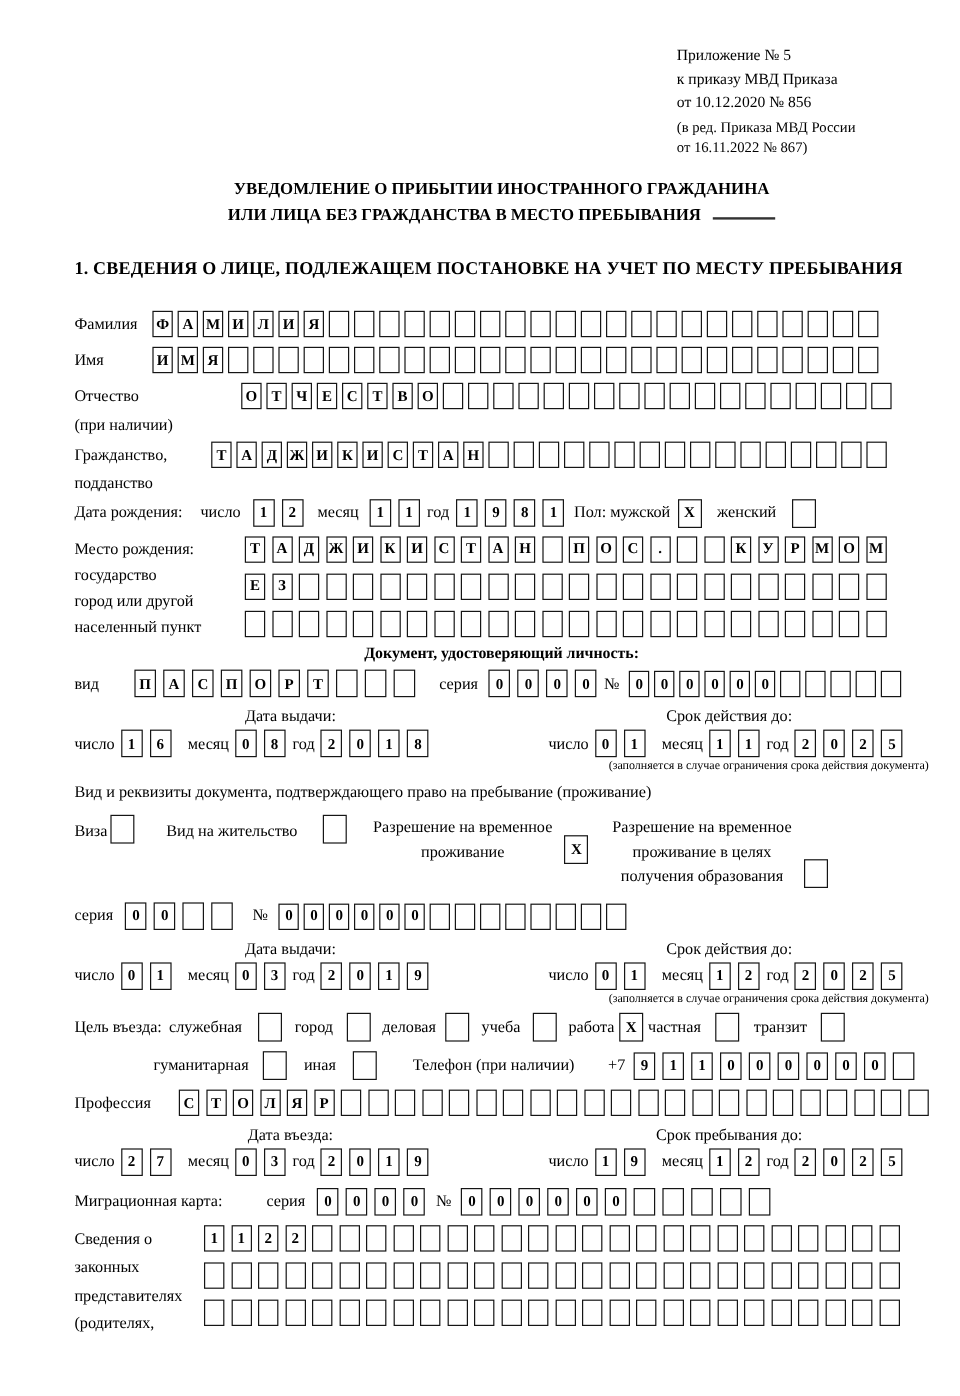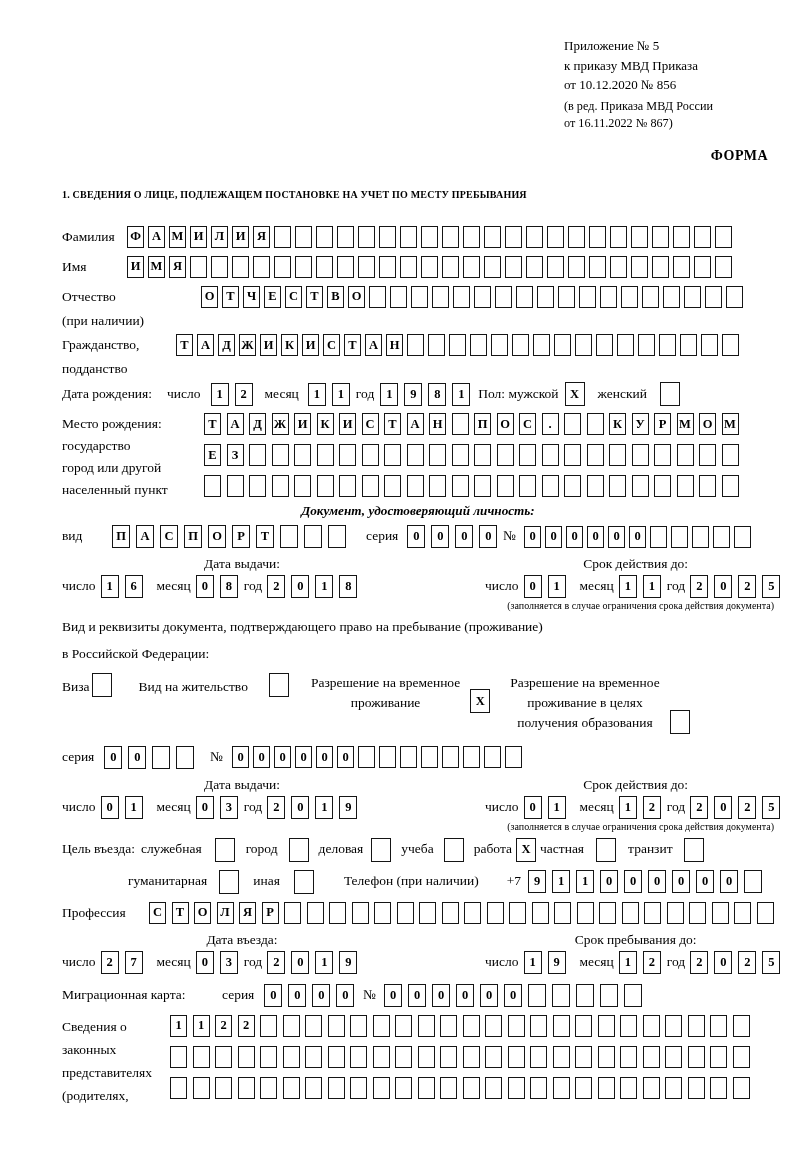--- a/index.html
+++ b/index.html
@@ -11,32 +11,32 @@
   .cell{display:inline-flex;align-items:center;justify-content:center;flex:none;
         width:15px;height:20px;border:1.6px solid #151515;margin-right:4px;
         font-size:12.5px;font-weight:bold;line-height:1;background:#fff;}
   .cell.lg{width:16px;height:21px;margin-right:6px;}
   .cell.sp{margin-right:5.5px;}
   .cell.cb{width:18px;height:22px;margin-right:0;}
   .cells{display:inline-flex;flex:none;}
 
   .row{display:flex;align-items:flex-start;}
   .lbl{font-size:13.5px;line-height:1.25;}
-  .b{font-weight:bold;font-style:italic;}
+  .b{font-weight:bold;}
 
   .hdr{margin-left:502px;font-size:13px;line-height:1.5;}
   .hdr .ed{font-size:12.2px;line-height:1.4;margin-top:3px;}
   .forma{text-align:right;font-weight:bold;font-size:14px;margin:16px 6px 0 0;letter-spacing:.5px;}
   .title{text-align:center;font-weight:bold;font-size:14px;line-height:1.55;margin-top:16px;}
   .blank-line{display:inline-block;width:52px;border-bottom:2px solid #333;height:1px;margin-left:10px;vertical-align:baseline;}
-  .sect{font-weight:bold;font-size:10px;margin-top:25px;letter-spacing:.2px;}
+  .sect{font-weight:bold;font-size:15px;margin-top:25px;letter-spacing:.2px;}
 
   .mt6{margin-top:6px;} .mt8{margin-top:8px;} .mt10{margin-top:10px;} .mt12{margin-top:12px;}
 
-  .date-cols{display:flex;align-items:flex-end;margin-top:8px;gap:28px;}
+  .date-cols{display:flex;align-items:flex-end;margin-top:8px;}
   .date-col .hd{font-size:13.5px;margin-bottom:3px;}
   .dgroup{display:flex;align-items:center;}
   .dgroup .lbl{margin-right:5px;}
   .note-right{text-align:right;font-size:10px;margin-top:2px;}
 
   .opt{display:flex;align-items:flex-end;}
   .opt .ollines{text-align:center;font-size:13.5px;line-height:1.5;} 
 
   .lblcol{flex:none;font-size:13.5px;line-height:1.62;}
   .cellrows .crow{display:flex;margin-bottom:9px;}
@@ -49,22 +49,25 @@
   <div class="hdr">
     <div>Приложение № 5</div>
     <div>к приказу МВД Приказа</div>
     <div>от 10.12.2020 № 856</div>
     <div class="ed">
       <div>(в ред. Приказа МВД России</div>
       <div>от 16.11.2022 № 867)</div>
     </div>
   </div>
 
-  <div class="forma">ФОРМА</div>
-
+
+  <div class="title">
+    <div>УВЕДОМЛЕНИЕ О ПРИБЫТИИ ИНОСТРАННОГО ГРАЖДАНИНА</div>
+    <div><span>ИЛИ ЛИЦА БЕЗ ГРАЖДАНСТВА В МЕСТО ПРЕБЫВАНИЯ</span><span class="blank-line"></span></div>
+  </div>
 
   <div class="sect">1. СВЕДЕНИЯ О ЛИЦЕ, ПОДЛЕЖАЩЕМ ПОСТАНОВКЕ НА УЧЕТ ПО МЕСТУ ПРЕБЫВАНИЯ</div>
 
   <div class="row" style="margin-top:26px;">
     <span class="lbl" style="width:65px;flex:none;padding-top:3px;">Фамилия</span>
     <span class="cells">
         <span class="cell">Ф</span>
         <span class="cell">А</span>
         <span class="cell">М</span>
         <span class="cell">И</span>
@@ -397,21 +400,20 @@
             <span class="cell lg">0</span>
             <span class="cell lg">2</span>
             <span class="cell lg">5</span>
           </span>
       </div>
     </div>
   </div>
   <div class="note-right">(заполняется в случае ограничения срока действия документа)</div>
 
   <div class="lbl mt8">Вид и реквизиты документа, подтверждающего право на пребывание (проживание)</div>
-  <div class="lbl mt10">в Российской Федерации:</div>
 
   <div class="row mt10">
     <span class="opt">
       <span class="ollines">Виза</span>
       <span class="cell cb" style="margin-left:2px;"></span>
     </span>
     <span class="opt" style="margin-left:27px;">
       <span class="ollines">Вид на жительство</span>
       <span class="cell cb" style="margin-left:21px;"></span>
     </span>

